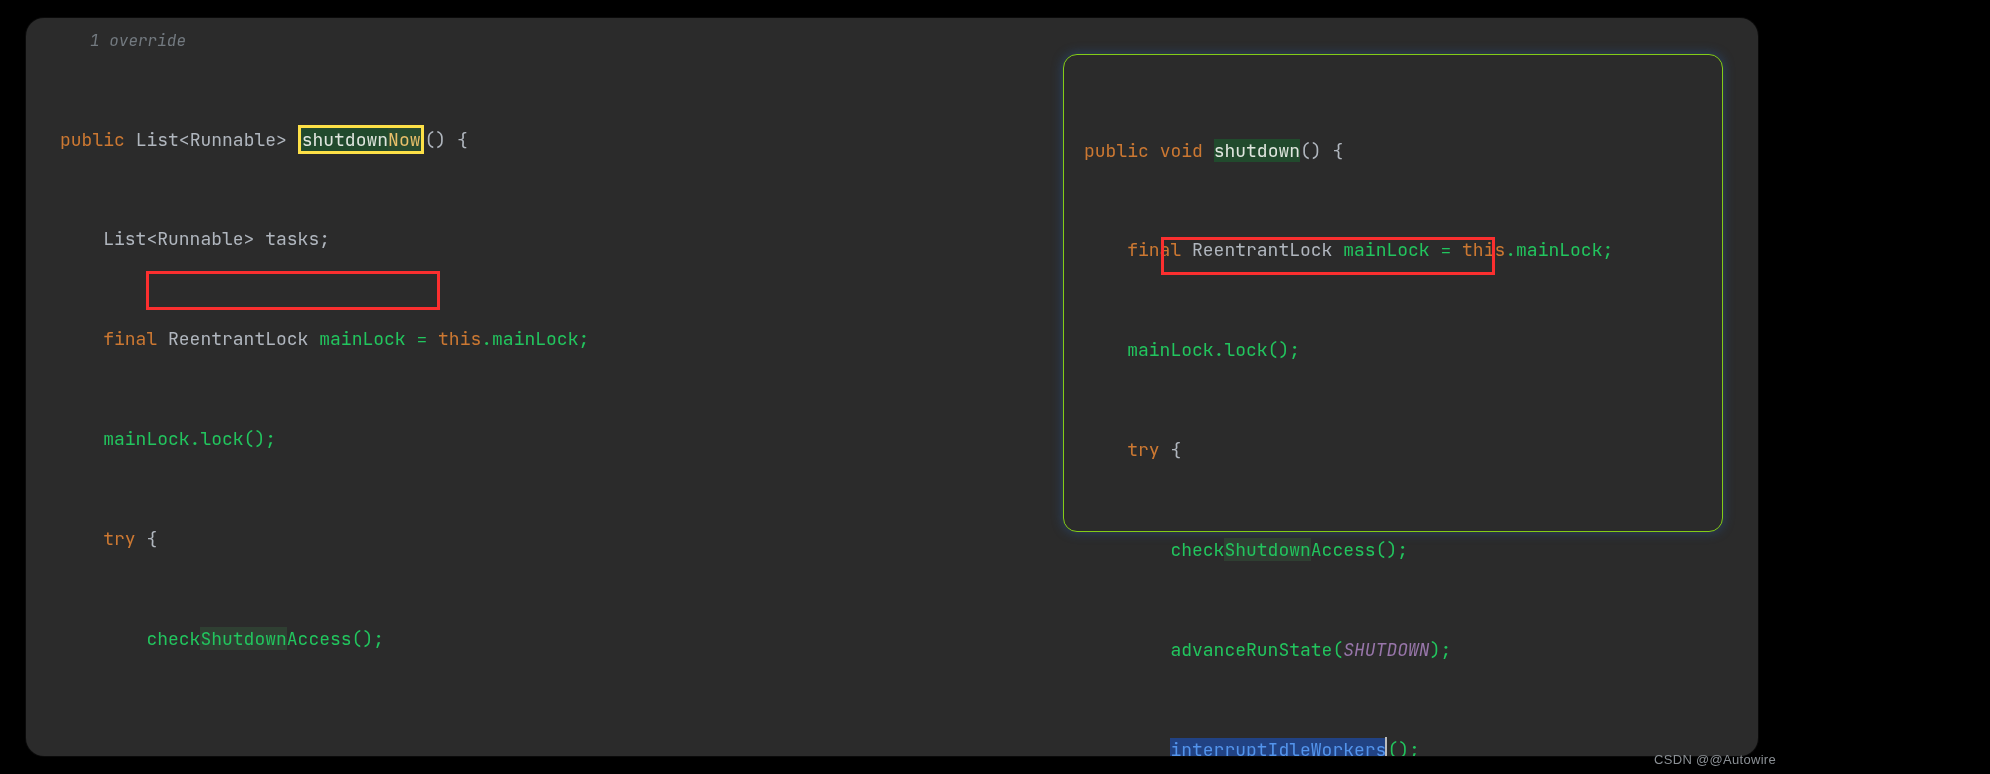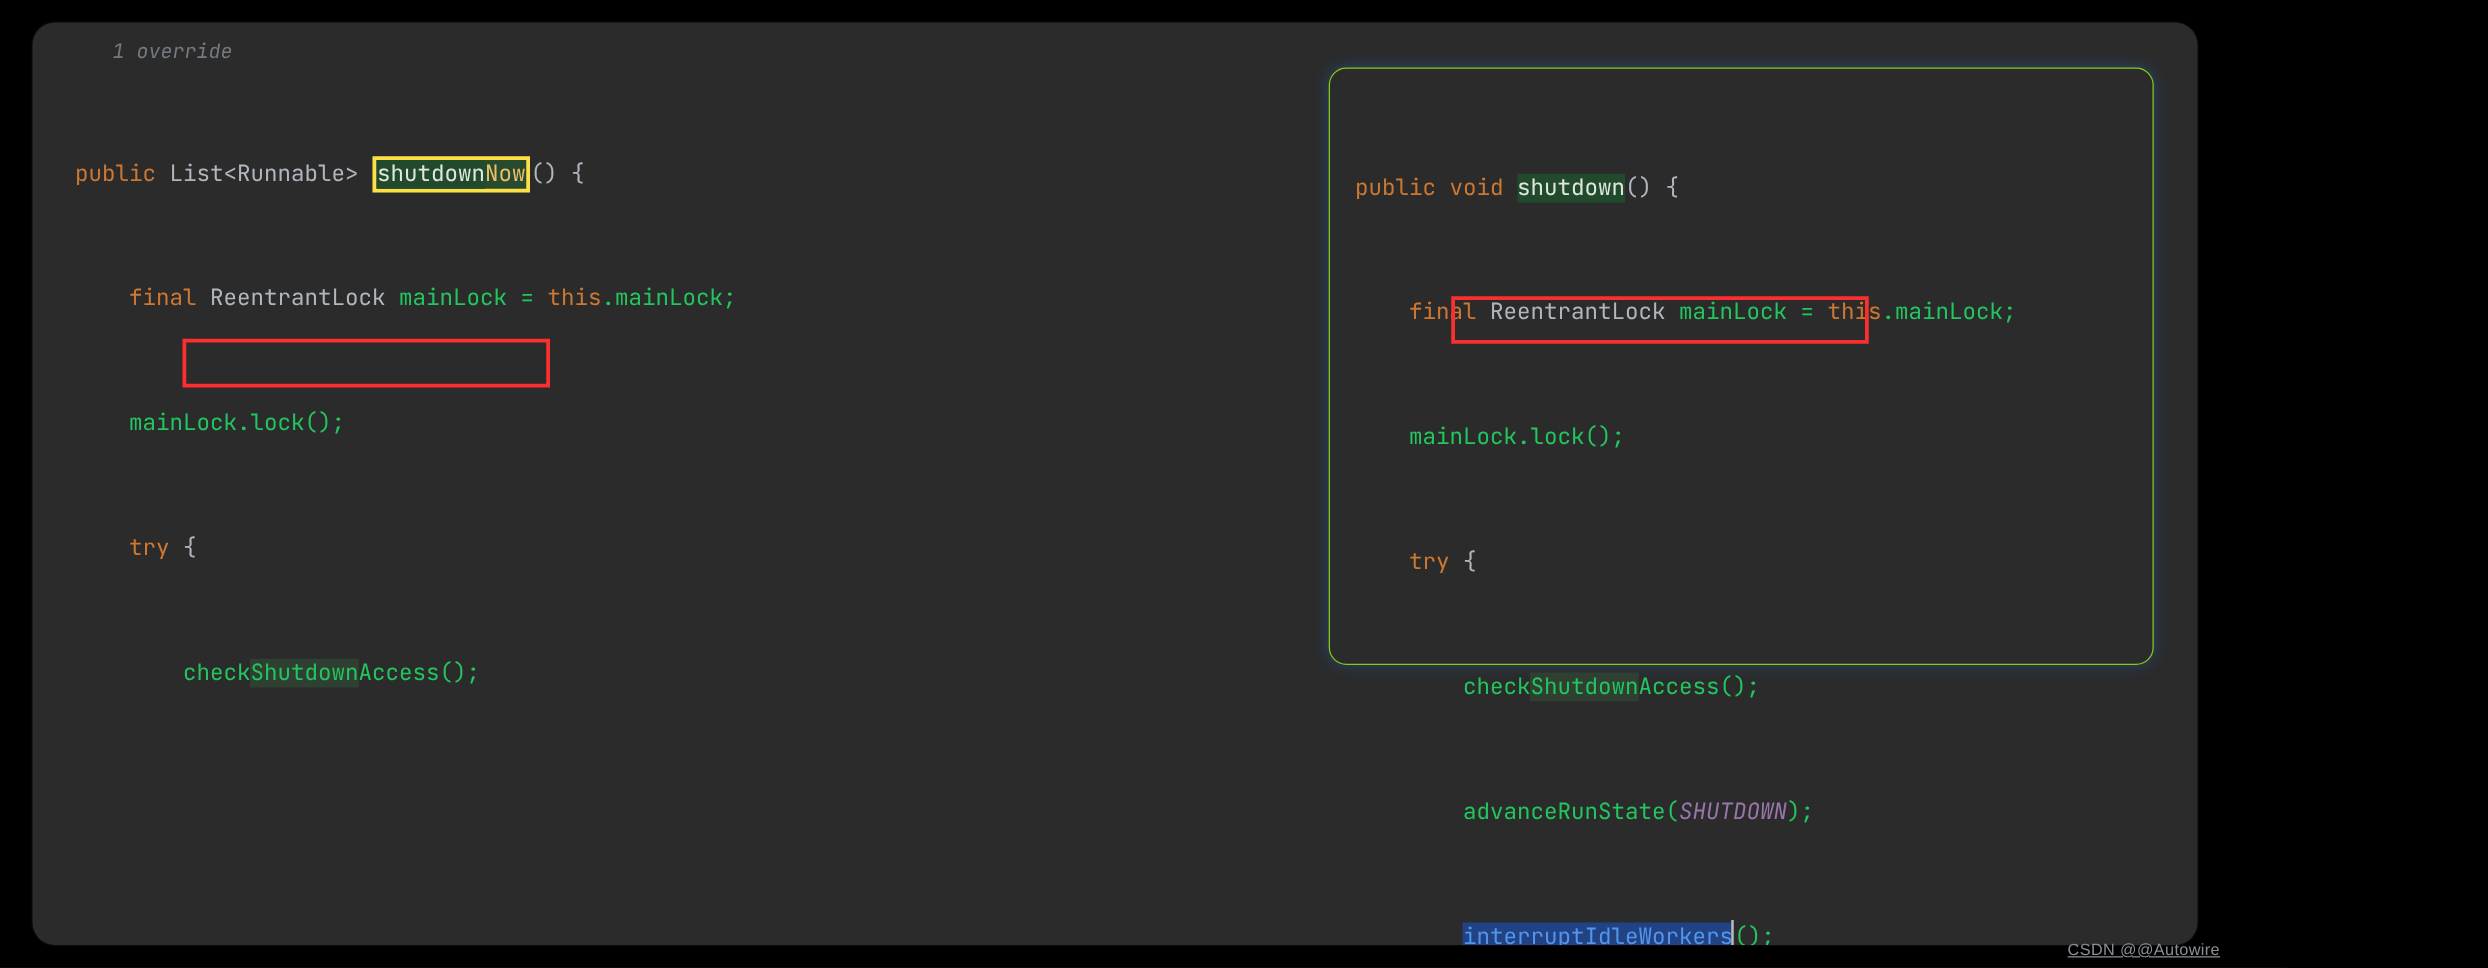--- a/index.html
+++ b/index.html
@@ -111,33 +111,33 @@
     margin-left:-1px;
   }
   .watermark {
     position:absolute;
     right:8px;
     bottom:2px;
     color:#8a8f94;
     font-size:13px;
     font-family: Arial, sans-serif;
     letter-spacing:0.3px;
-    text-decoration:underline;
   }
 </style>
 </head>
 <body>
 
 <div class="canvas">
   <div class="editor-frame">
 
     <div class="override-hint">1 override</div>
 
     <div class="lines">
       <div class="line sig-bg"><span class="kw">public</span> <span class="type">List</span><span class="angle">&lt;</span><span class="type">Runnable</span><span class="angle">&gt;</span> <span class="method hl-shutdownnow-box"><span class="hl-green-strong">shutdown</span><span>Now</span></span><span class="punc">() {</span></div>
+      <div class="line">    <span class="type">List&lt;Runnable&gt; tasks;</span></div>
       <div class="line">    <span class="kw">final</span> <span class="type">ReentrantLock</span> <span class="text">mainLock</span><span class="text"> = </span><span class="kw">this</span><span class="text">.mainLock;</span></div>
       <div class="line">    <span class="text">mainLock.lock();</span></div>
       <div class="line">    <span class="kw">try</span><span class="punc"> {</span></div>
       <div class="line">        <span class="text">check</span><span class="text hl-green-soft">Shutdown</span><span class="text">Access();</span></div>
       
       
       
       
       
       

